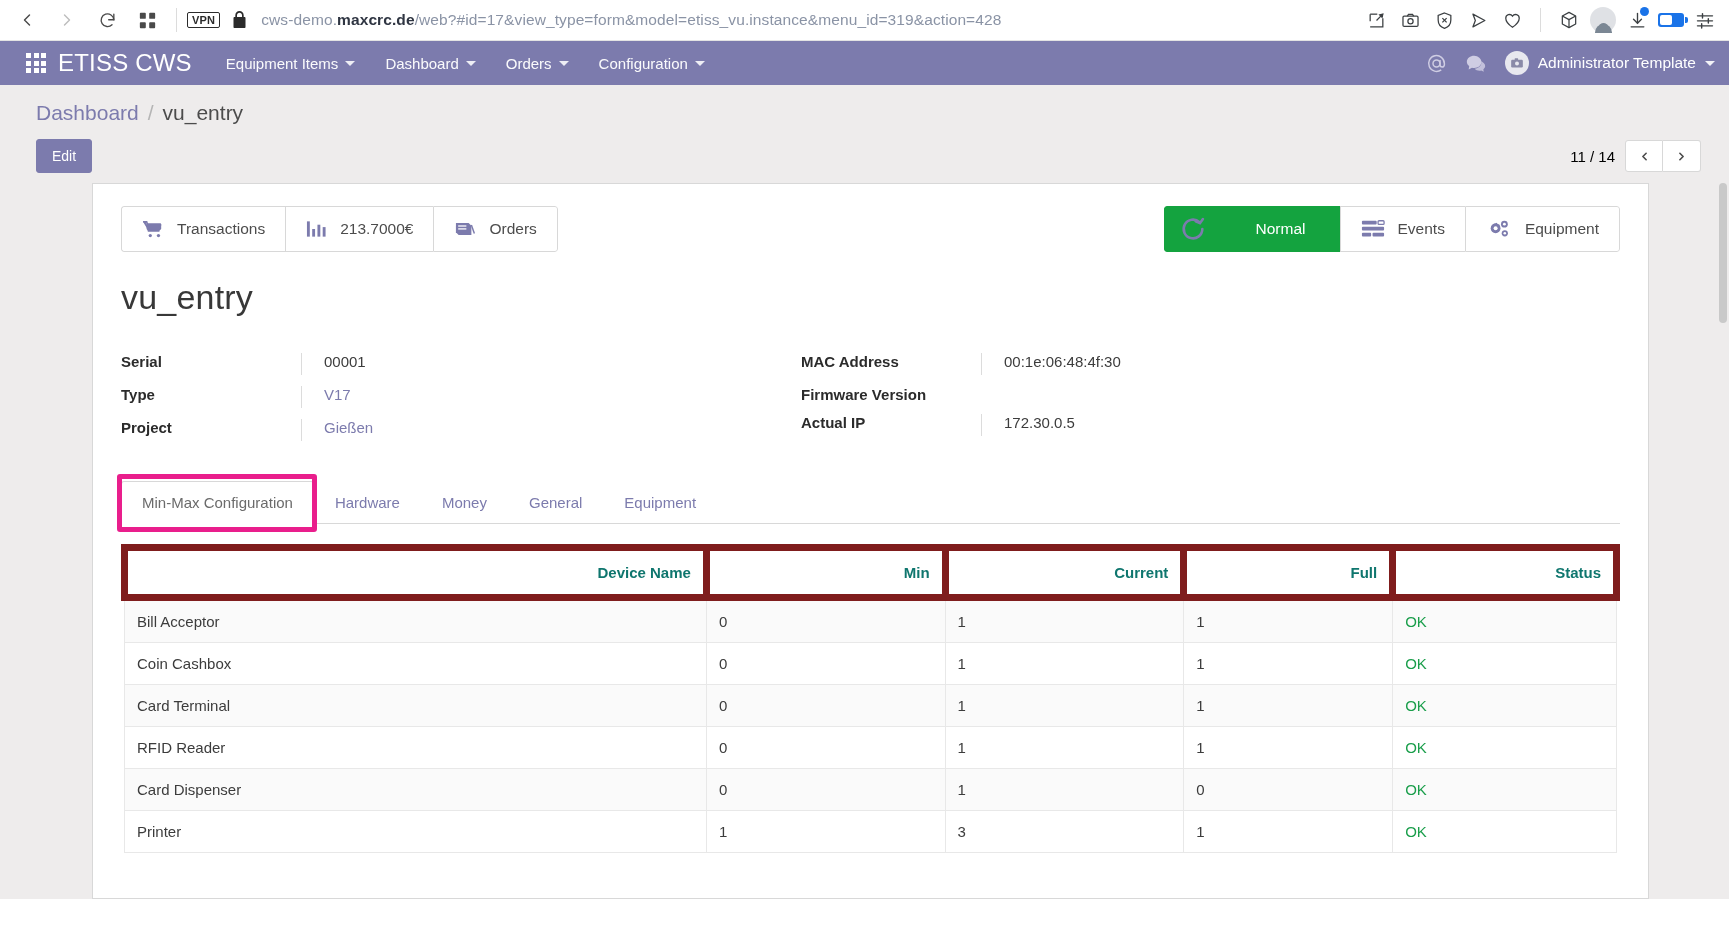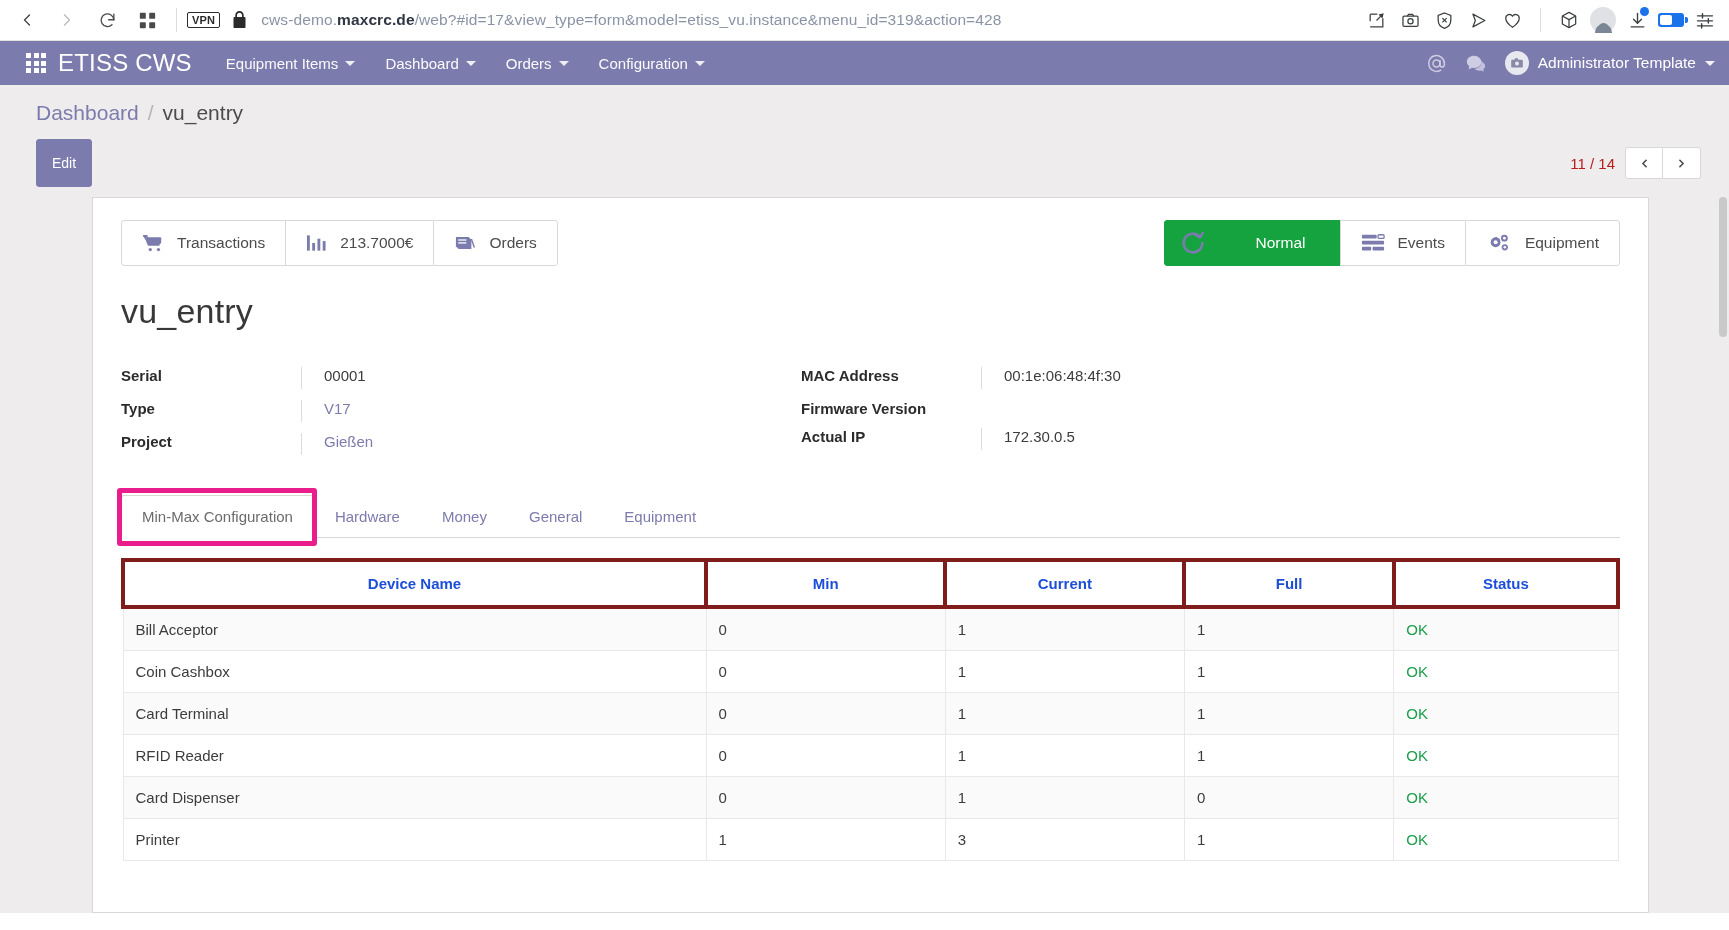--- a/index.html
+++ b/index.html
@@ -117,27 +117,27 @@
     padding: 16px 28px 10px 28px;
     position: relative;
   }
   .breadcrumb { font-size: 21px; display: flex; align-items: center; gap: 9px; padding-left: 8px;}
   .bc-link { color: #7c7bad; }
   .bc-sep { color: #b5b5b5; }
   .bc-current { color: #4c4c4c; }
   .cp-row { display: flex; align-items: center; margin-top: 14px; padding-left: 8px; }
   .btn-edit {
     background: #7c7bad; color: #ffffff; border: 1px solid #7c7bad;
-    border-radius: 3px; font-size: 14px; padding: 15px 15px;
+    border-radius: 3px; font-size: 14px; padding: 8px 15px;
     font-family: "Liberation Sans", sans-serif;
   }
   .pager {
     margin-left: auto; display: flex; align-items: center; gap: 10px;
   }
-  .pager-count { font-size: 15px; color: #b91c1c; }
+  .pager-count { font-size: 15px; color: #000000; }
   .pager-btns { display: flex; }
   .pager-btn {
     width: 38px; height: 32px; background: #ffffff;
     border: 1px solid #d8d8d8; display: flex;
     align-items: center; justify-content: center;
     color: #4c4c4c; font-size: 17px;
   }
   .pager-btn.first { border-radius: 3px 0 0 3px; }
   .pager-btn.last { border-radius: 0 3px 3px 0; border-left: none; }
 
@@ -227,22 +227,22 @@
     border-radius: 3px;
     pointer-events: none;
     left: -4px; top: -7px;
     width: 200px; height: 58px;
   }
   .tab-wrap { position: relative; }
 
   
   .tbl { width: 100%; border-collapse: collapse; margin-top: 20px; }
   .tbl th {
-    text-align: center; font-size: 15px; font-weight: bold; color: #1d4ed8;
-    padding: 13px 12px; border: 4px solid #7f1d1d;
+    text-align: right; font-size: 15px; font-weight: bold; color: #0f766e;
+    padding: 13px 12px; border: 7px solid #7f1d1d;
     background: #ffffff;
   }
   .tbl td {
     font-size: 15px; color: #3c3c3c;
     padding: 12px 12px; border: 1px solid #e8e8e8;
   }
   .tbl tr.alt td { background: #fafafa; }
   .tbl td.status-ok { color: #1a9e4b; }
   .col-dev { width: 39%; }
   .col-min { width: 16%; }

